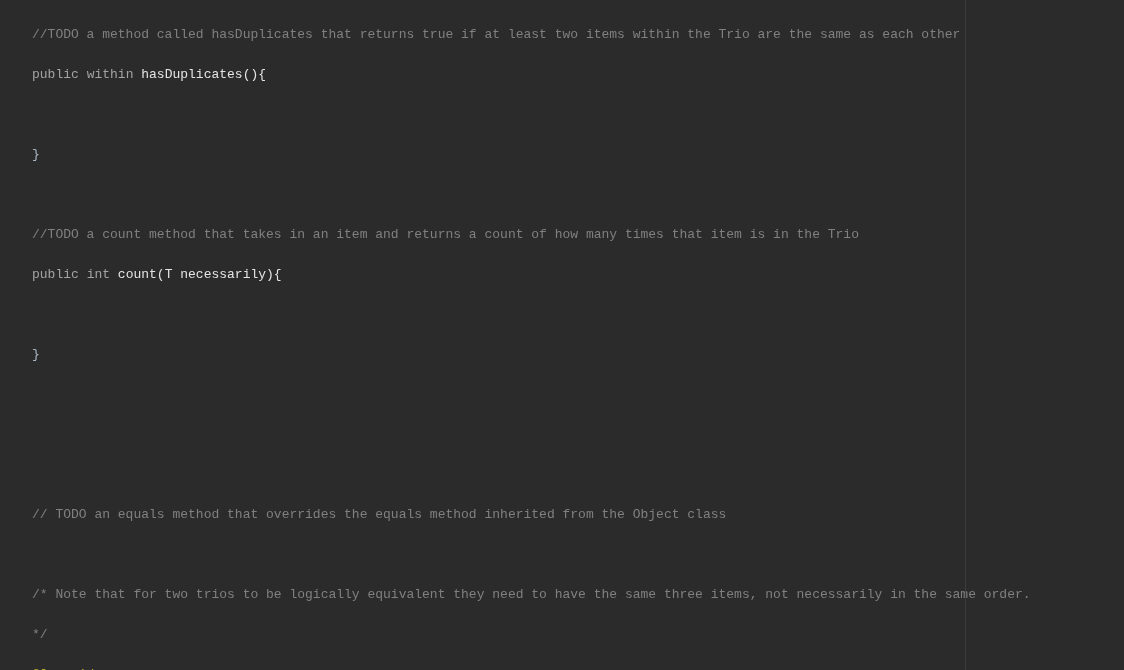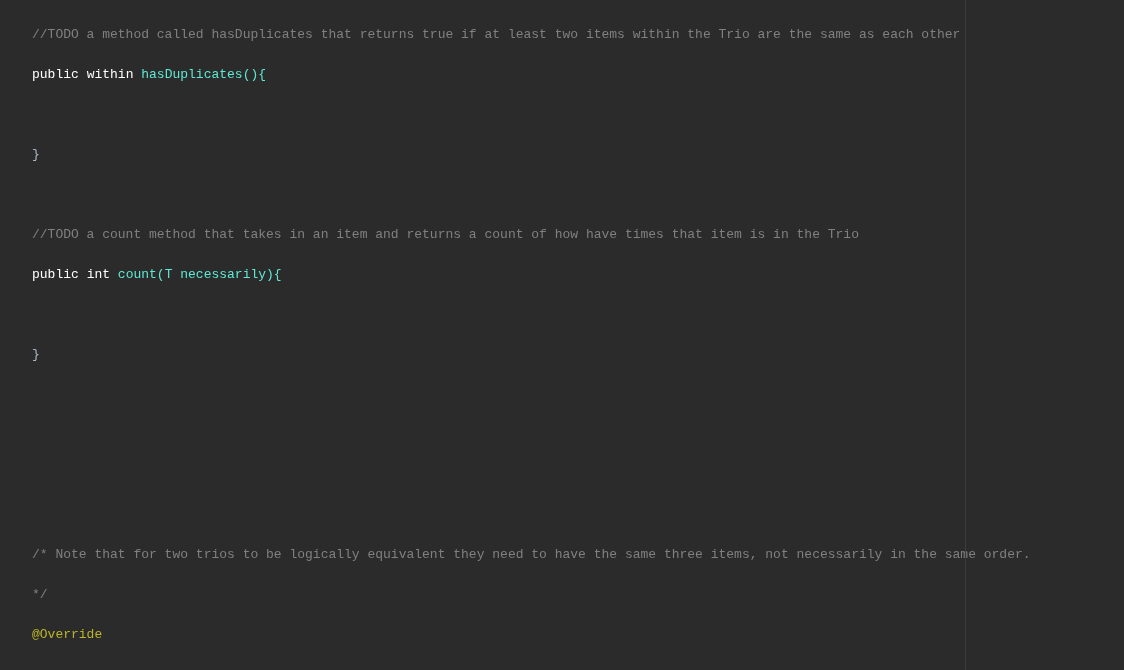--- a/index.html
+++ b/index.html
@@ -28,41 +28,42 @@
     width: 1px;
     height: 670px;
     background: #3c3c3c;
   }
   .line {
     height: 20px;
     padding-left: 0;
   }
   .ind1 { padding-left: 32px; }
   .comment { color: #808080; }
-  .keyword { color: #ffffff; }
+  .keyword { color: #a3a3a3; }
   .annotation { color: #bbb529; }
-  .method { color: #5eead4; }
+  .method { color: #e5e5e5; }
   .paren { color: #a9b7c6; }
 </style>
 </head>
 <body>
 
 <div class="editor">
 <div class="line ind1"><span class="comment">//TODO a method called hasDuplicates that returns true if at least two items within the Trio are the same as each other</span></div>
 <div class="line ind1"><span class="keyword">public</span> <span class="keyword">within</span><span class="method"> hasDuplicates(){</span></div>
 <div class="line ind1"></div>
 <div class="line ind1"><span class="paren">}</span></div>
 <div class="line"></div>
-<div class="line ind1"><span class="comment">//TODO a count method that takes in an item and returns a count of how have times that item is in the Trio</span></div>
+<div class="line ind1"><span class="comment">//TODO a count method that takes in an item and returns a count of how many times that item is in the Trio</span></div>
 <div class="line ind1"><span class="keyword">public</span> <span class="keyword">int</span><span class="method"> count(T necessarily){</span></div>
 <div class="line ind1"></div>
 <div class="line ind1"><span class="paren">}</span></div>
 <div class="line"></div>
 <div class="line"></div>
 <div class="line"></div>
+<div class="line ind1"><span class="comment">// TODO an equals method that overrides the equals method inherited from the Object class</span></div>
 <div class="line"></div>
 <div class="line ind1"><span class="comment">/* Note that for two trios to be logically equivalent they need to have the same three items, not necessarily in the same order.</span></div>
 <div class="line ind1"><span class="comment">*/</span></div>
 <div class="line ind1"><span class="annotation">@Override</span></div>
 
 
 
 
 
 

